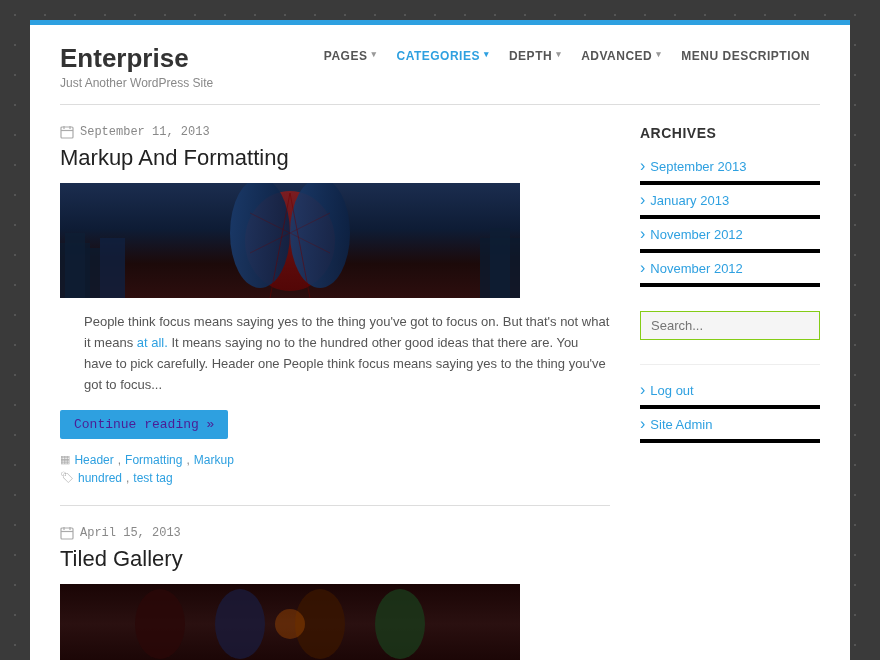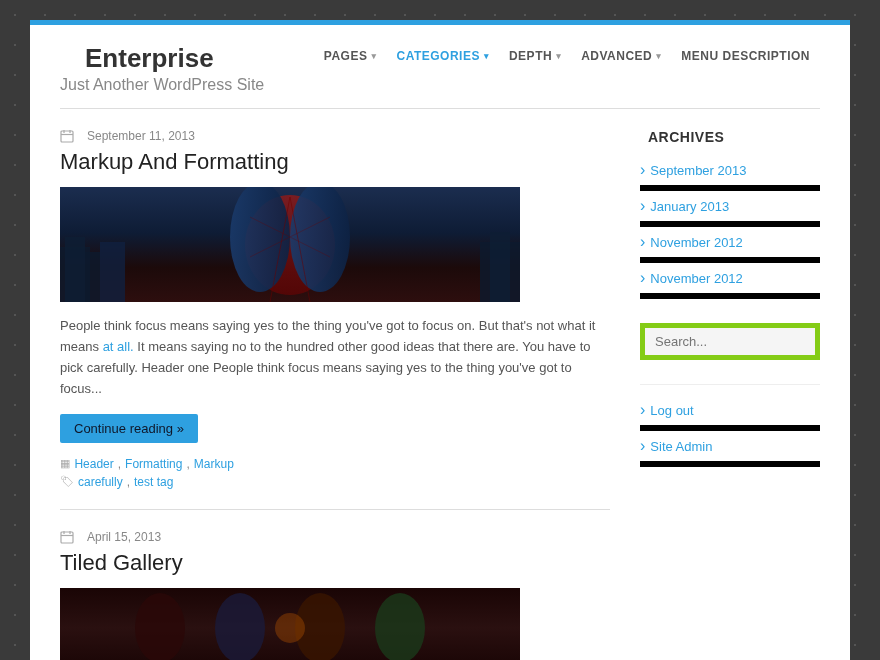--- a/index.html
+++ b/index.html
@@ -28,24 +28,23 @@
       display: flex;
       justify-content: space-between;
       align-items: flex-start;
     }
     .site-branding {}
     .site-title {
       font-size: 26px;
       font-weight: bold;
       color: #333;
       font-family: Arial, sans-serif;
-      margin-left: 25px;
     }
     .site-tagline {
-      font-size: 16px;
+      font-size: 12px;
       color: #888;
       font-family: Arial, sans-serif;
       margin-top: 2px;
     }
     
     .site-nav {
       display: flex;
       align-items: center;
       gap: 0;
       padding-top: 6px;
@@ -53,21 +52,20 @@
     .nav-item {
       font-size: 12px;
       font-family: Arial, sans-serif;
       font-weight: bold;
       color: #555;
       padding: 0 10px;
       letter-spacing: 0.5px;
       cursor: pointer;
       text-transform: uppercase;
       display: flex;
-      align-items: center;
       gap: 4px;
     }
     .nav-item.active {
       color: #2ea0e0;
     }
     .nav-item .arrow {
       font-size: 9px;
       color: #999;
     }
     .nav-item.active .arrow {
@@ -91,24 +89,24 @@
       min-width: 0;
     }
     
     .post {
       padding: 20px 0;
       border-bottom: 1px solid #ddd;
     }
     .post-meta {
       display: flex;
       align-items: center;
-      gap: 13px;
+      gap: 6px;
       color: #888;
       font-size: 12px;
-      font-family: Liberation Sans, sans-serif;
+      font-family: Liberation Mono, monospace;
       margin-bottom: 6px;
     }
     .calendar-icon {
       width: 14px;
       height: 14px;
       display: inline-block;
     }
     .post-title {
       font-size: 22px;
       font-weight: normal;
@@ -141,32 +139,33 @@
       height: 80px;
       background: linear-gradient(135deg, #1a0505 0%, #2a1010 30%, #3a1515 50%, #4a2020 70%, #2a0808 100%);
       margin-top: 12px;
     }
     .post-excerpt {
       font-size: 13px;
       color: #555;
       line-height: 1.6;
       margin-bottom: 14px;
       font-family: Arial, sans-serif;
+      margin-left: 24px;
     }
     .post-excerpt a {
       color: #2ea0e0;
       text-decoration: none;
     }
     .continue-reading-btn {
       background: #2ea0e0;
-      color: #0f172a;
+      color: #4c1d95;
       border: none;
       padding: 7px 14px;
       font-size: 13px;
-      font-family: Liberation Sans, sans-serif;
+      font-family: Liberation Mono, monospace;
       cursor: pointer;
       display: inline-flex;
       align-items: center;
       gap: 4px;
       border-radius: 2px;
       margin-bottom: 14px;
     }
     .post-categories {
       font-size: 12px;
       color: #888;
@@ -202,47 +201,46 @@
       margin-bottom: 24px;
     }
     .widget-title {
       font-size: 14px;
       font-weight: bold;
       font-family: Arial, sans-serif;
       color: #333;
       text-transform: uppercase;
       letter-spacing: 0.5px;
       margin-bottom: 10px;
-      margin-left: 8px;
     }
     .widget-list {
       list-style: none;
     }
     .widget-list li {
       padding: 6px 0;
-      border-bottom: 6px solid #000000;
+      border-bottom: 4px solid #000000;
     }
     .widget-list li a {
       color: #2ea0e0;
       text-decoration: none;
       font-size: 13px;
       font-family: Arial, sans-serif;
       display: flex;
       align-items: center;
       gap: 5px;
     }
     .widget-list li a::before {
       content: '›';
       color: #2ea0e0;
       font-size: 16px;
     }
     .search-box {
       width: 100%;
       padding: 6px 10px;
-      border: 5px solid #84cc16;
+      border: 1px solid #84cc16;
       background: #f5f5f5;
       font-size: 13px;
       font-family: Arial, sans-serif;
       color: #aaa;
       outline: none;
     }
     .divider-line {
       border: none;
       border-top: 1px solid #eee;
       margin-bottom: 10px;
@@ -349,21 +347,21 @@
         <button class="continue-reading-btn">Continue reading »</button>
 
         <div class="post-categories">
           <span class="cat-icon">▦</span>
           <a>Header</a>,
           <a>Formatting</a>,
           <a>Markup</a>
         </div>
         <div class="post-tags">
           <span class="tag-icon">🏷</span>
-          <a>carefully</a>,
+          <a>hundred</a>,
           <a>test tag</a>
         </div>
       </article>
 
       <article class="post">
         <div class="post-meta">
           <svg class="calendar-icon" viewBox="0 0 14 14" fill="none" xmlns="http://www.w3.org/2000/svg">
             <rect x="1" y="2" width="12" height="11" rx="1" stroke="#aaa" stroke-width="1.2" fill="none"></rect>
             <line x1="1" y1="5.5" x2="13" y2="5.5" stroke="#aaa" stroke-width="1.2"></line>
             <line x1="4" y1="1" x2="4" y2="4" stroke="#aaa" stroke-width="1.2"></line>

